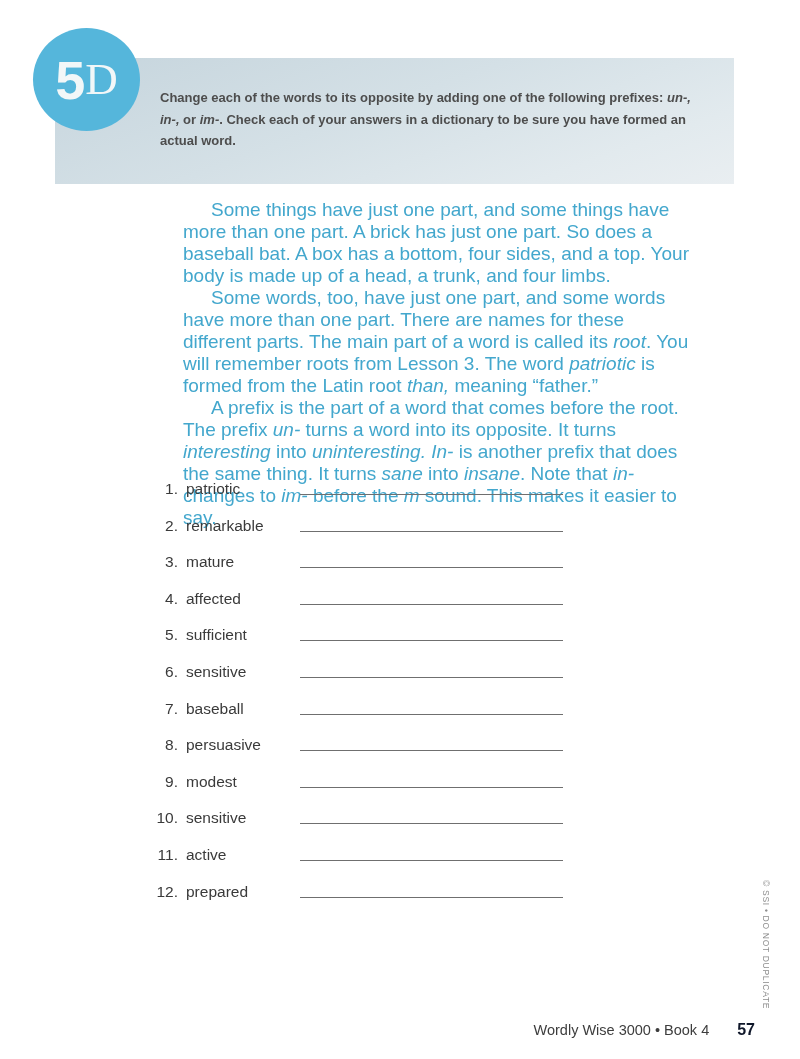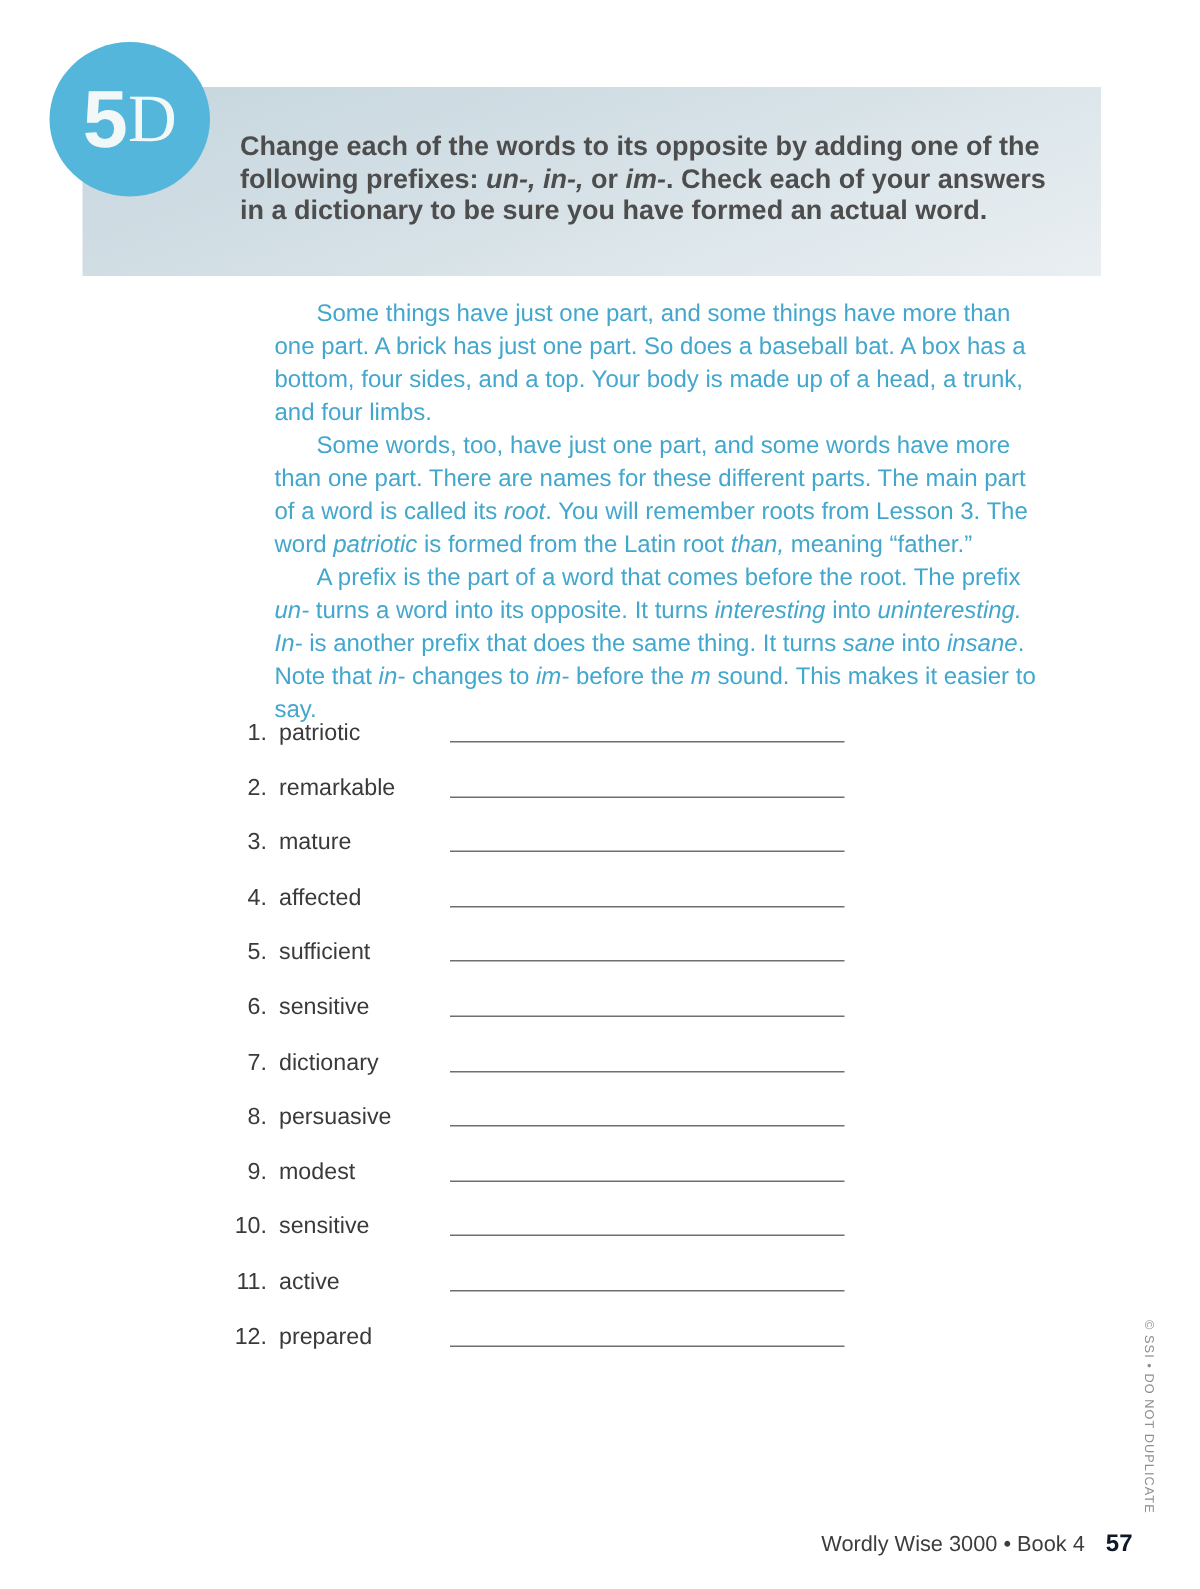--- a/index.html
+++ b/index.html
@@ -62,32 +62,32 @@
   }
   .section-title {
     margin: 0;
     font-size: 22px;
     font-weight: bold;
     color: #2ba8d4;
     letter-spacing: 0.2px;
   }
   .instructions {
     margin: 7px 0 0 0;
-    font-size: 18px;
+    font-size: 13px;
     font-weight: bold;
     color: #4d4d4d;
     line-height: 21.5px;
   }
   
   .passage {
     position: absolute;
     left: 183px;
     top: 199px;
     width: 510px;
-    font-size: 16px;
+    font-size: 19px;
     line-height: 22px;
     color: #43a7cd;
     z-index: 2;
   }
   .passage p {
     margin: 0;
     text-indent: 28px;
   }
   
   .word-list {
@@ -126,21 +126,21 @@
   }
   
   .footer {
     position: absolute;
     top: 1021px;
     left: 0;
     width: 755px;
     display: flex;
     justify-content: flex-end;
     align-items: baseline;
-    gap: 14px;
+    gap: 28px;
     z-index: 2;
   }
   .footer-book {
     font-size: 14.5px;
     color: #3d3d3d;
   }
   .footer-page {
     font-size: 16px;
     font-weight: bold;
     color: #0f172a;
@@ -207,21 +207,21 @@
         <span class="wl-word">sufficient</span>
         <span class="wl-line"></span>
       </div>
       <div class="wl-row">
         <span class="wl-num">6.</span>
         <span class="wl-word">sensitive</span>
         <span class="wl-line"></span>
       </div>
       <div class="wl-row">
         <span class="wl-num">7.</span>
-        <span class="wl-word">dictionary</span>
+        <span class="wl-word">baseball</span>
         <span class="wl-line"></span>
       </div>
       <div class="wl-row">
         <span class="wl-num">8.</span>
         <span class="wl-word">persuasive</span>
         <span class="wl-line"></span>
       </div>
       <div class="wl-row">
         <span class="wl-num">9.</span>
         <span class="wl-word">modest</span>

